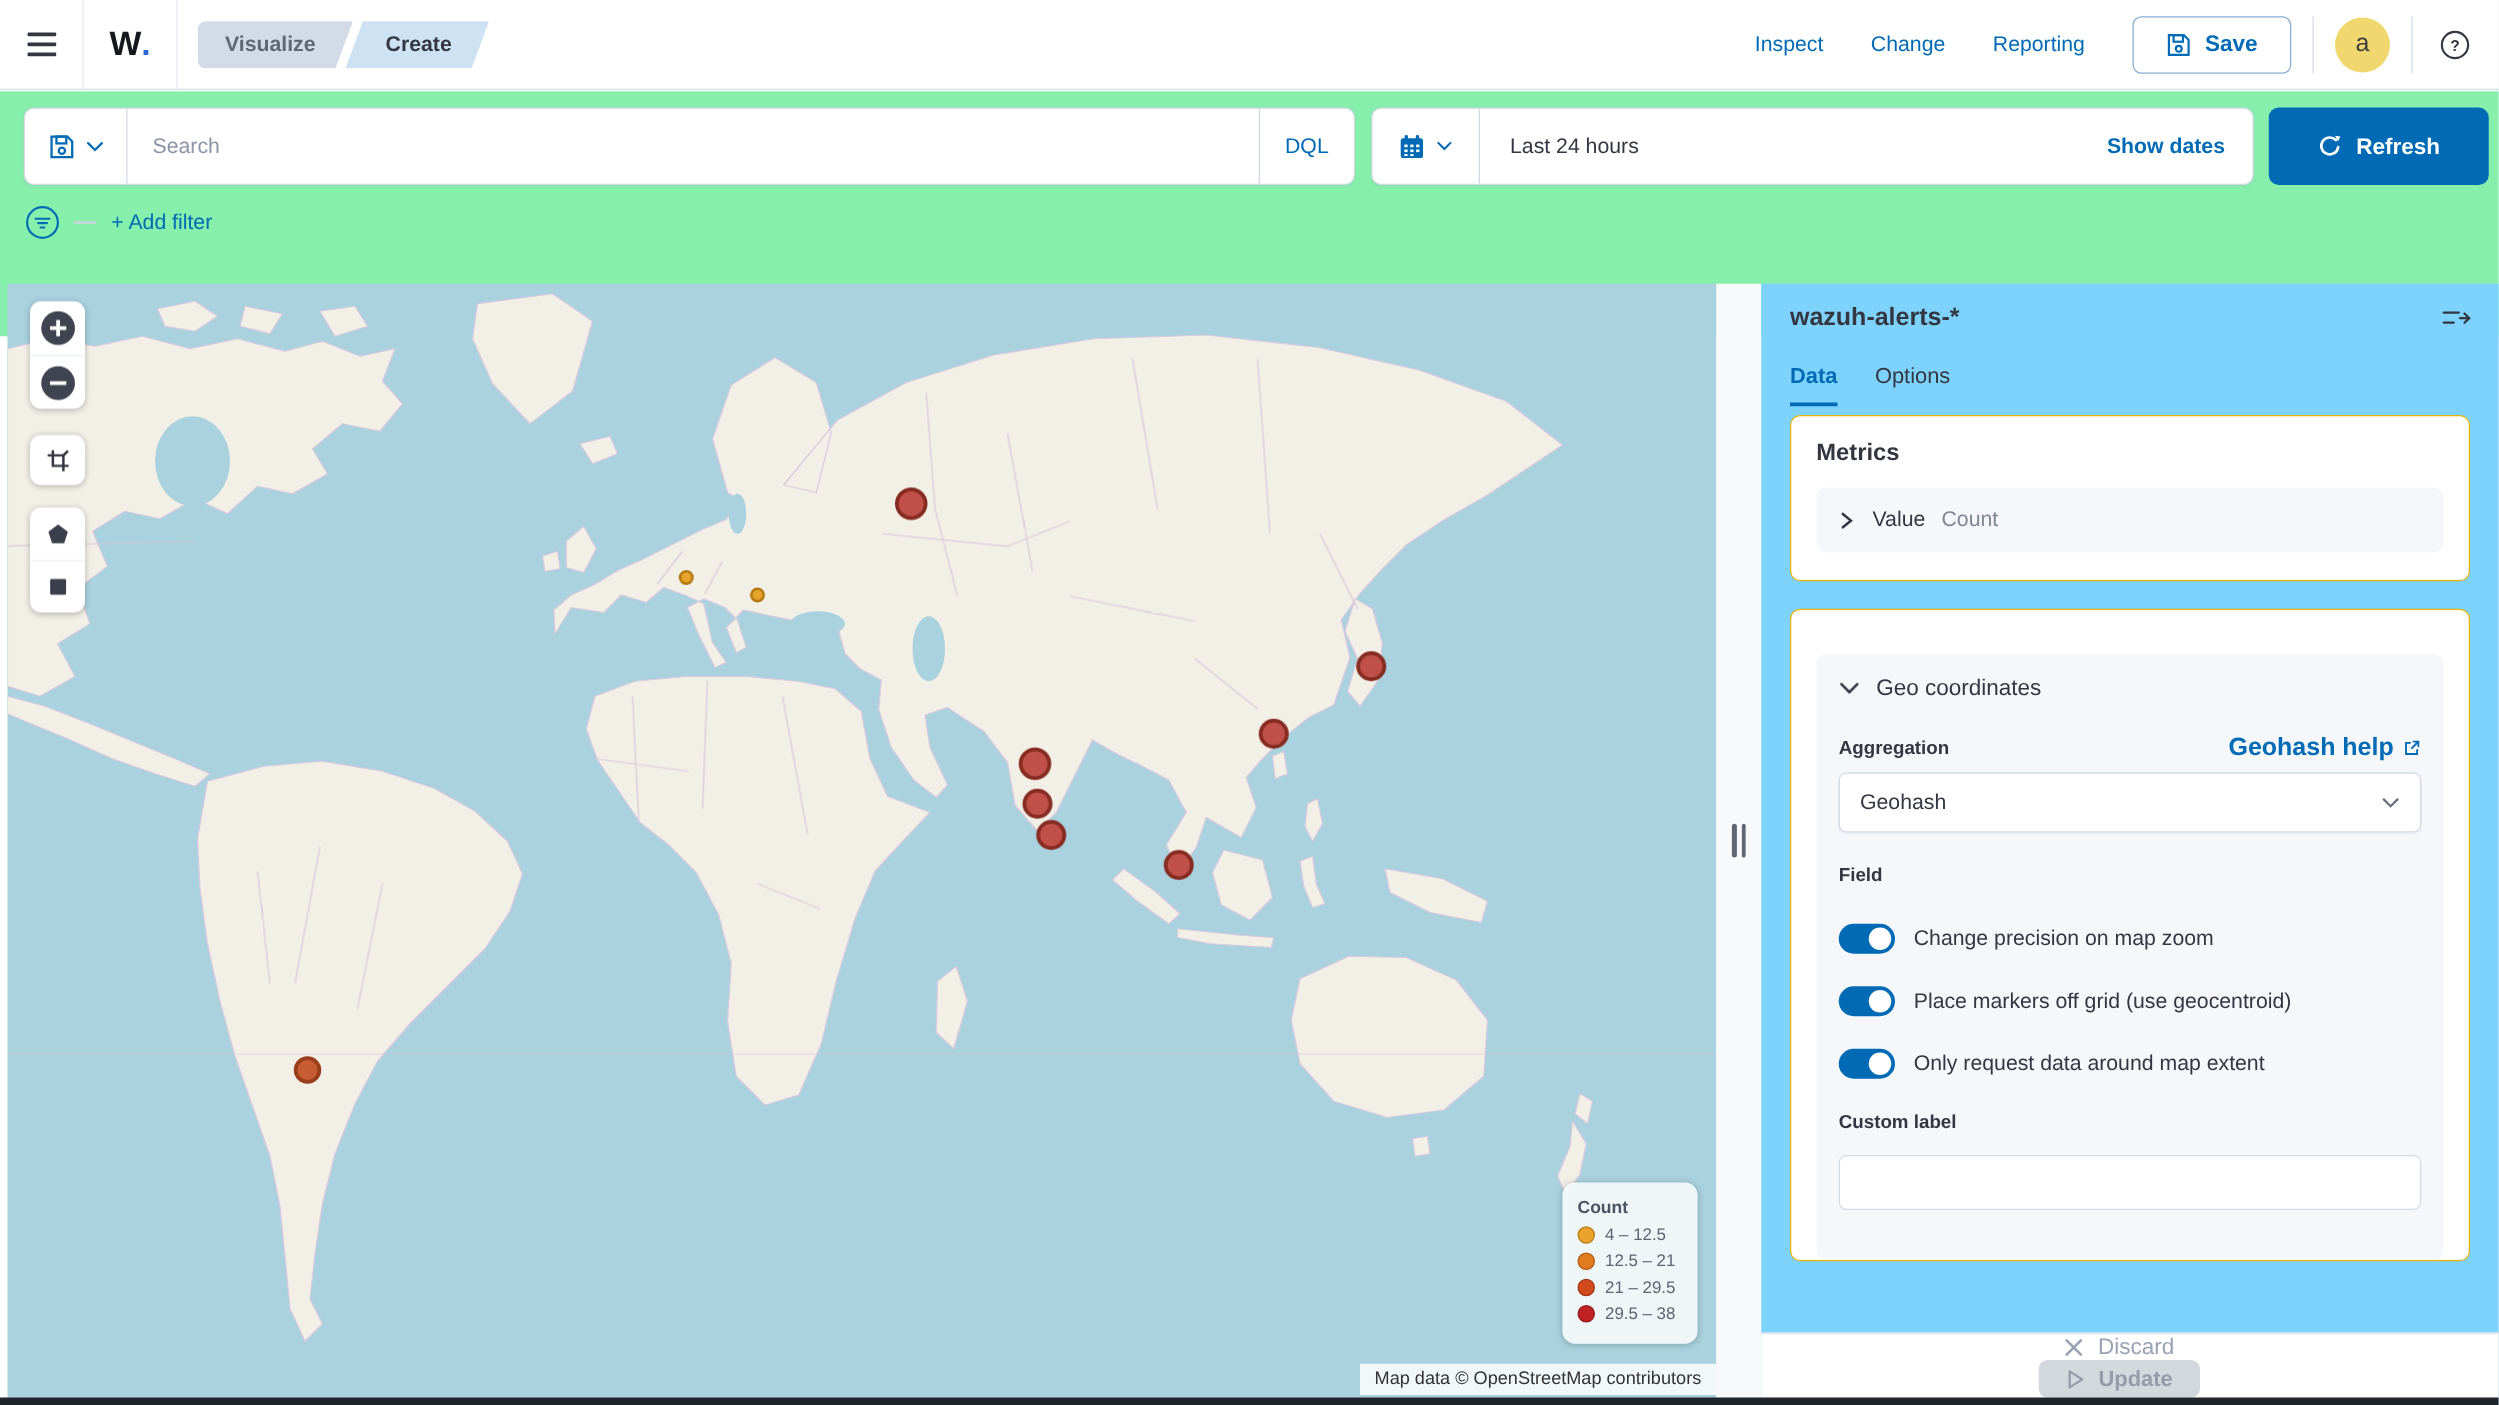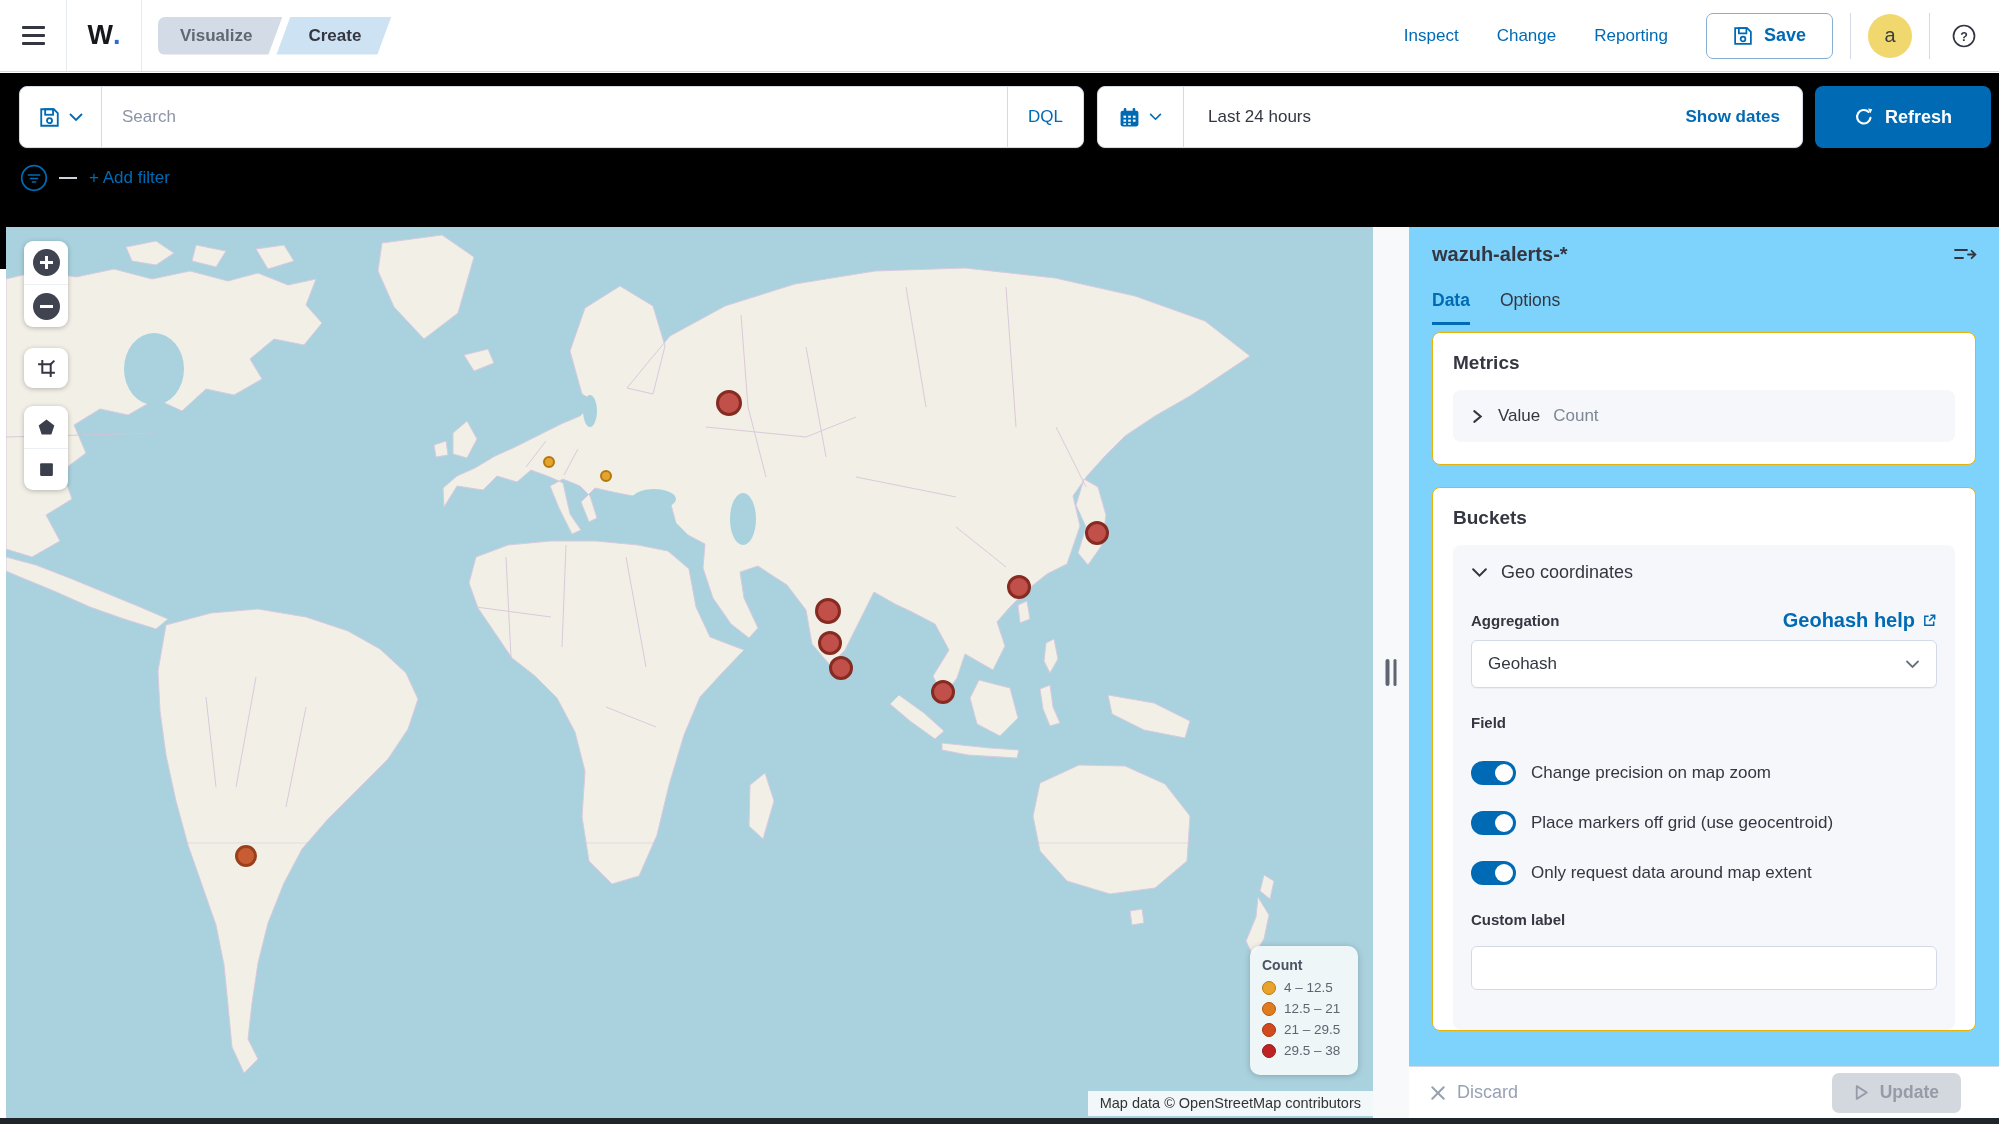--- a/index.html
+++ b/index.html
@@ -28,21 +28,21 @@
   .hdr-right { margin-left:auto; display:flex; align-items:center; }
   .hdr-link { color:#006BB4; font-size:17px; margin-right:38px; cursor:pointer; }
   .save-btn { height:46px; padding:0 26px; border:1px solid #87aed4; border-radius:7px; background:#fff;
     color:#006BB4; font-size:18px; font-weight:600; display:flex; align-items:center; gap:11px; cursor:pointer; }
   .v-sep { width:1px; height:46px; background:#d3dae6; margin:0 17px; }
   .avatar { width:44px; height:44px; border-radius:50%; background:#f1d86e; color:#3f3f3f;
     font-size:20px; display:flex; align-items:center; justify-content:center; cursor:pointer; }
   .help { width:30px; height:30px; margin:0 20px 0 2px; display:flex; align-items:center; justify-content:center; cursor:pointer; }
 
   
-  .topstrip { position:absolute; top:73px; left:0; right:0; height:196px; background:#000000; }
+  .topstrip { position:absolute; top:73px; left:0; right:0; height:196px; background:#86efac; }
   .boxgroup { position:absolute; height:62px; background:#fff; border:1px solid #d3dae6; border-radius:8px;
     display:flex; align-items:stretch; box-shadow:0 1px 2px rgba(152,162,179,.15); }
   .searchgroup { left:19px; top:13px; width:1065px; }
   .cell { display:flex; align-items:center; justify-content:center; gap:9px; }
   .sq-prefix { width:82px; border-right:1px solid #d3dae6; cursor:pointer; }
   .search-input { flex:1; border:none; outline:none; background:transparent; font-size:17px;
     font-family:"Liberation Sans",sans-serif; color:#343741; padding:0 20px; }
   .search-input::placeholder { color:#8b95a5; }
   .dql { width:76px; border-left:1px solid #d3dae6; color:#006BB4; font-size:17px; cursor:pointer; }
   .dategroup { left:1097px; top:13px; width:706px; }
@@ -111,21 +111,21 @@
   .fld-label.solo { margin:26px 0 8px; display:block; }
   .toggles { margin-top:30px; }
   .toggle-row { display:flex; align-items:center; gap:15px; margin-bottom:26px; cursor:pointer; }
   .switch { width:45px; height:24px; border-radius:12px; background:#006BB4; position:relative; flex:0 0 auto; }
   .switch::after { content:""; position:absolute; right:3px; top:3px; width:18px; height:18px;
     border-radius:50%; background:#fff; }
   .toggle-label { font-size:17px; color:#343741; }
   .custom-input { margin-top:10px; width:100%; height:44px; border:1px solid #d3dae6; border-radius:6px;
     background:#fff; outline:none; font-size:17px; padding:0 14px; font-family:"Liberation Sans",sans-serif; }
   .panel-footer { position:absolute; left:0; right:0; bottom:0; height:58px; border-top:1px solid #d3dae6;
-    background:#fff; display:flex; align-items:center; justify-content:space-between; padding:0 38px 6px 21px; }
+    background:#fff; display:flex; align-items:center; justify-content:space-between; padding:0 38px 6px 21px;flex-direction:column; }
   .discard { display:flex; align-items:center; gap:11px; color:#98a2b3; font-size:18px; cursor:pointer; }
   .update-btn { height:40px; padding:0 22px; background:#d3d7de; border:none; border-radius:7px;
     color:#959ca8; font-size:17.5px; font-weight:600; display:flex; align-items:center; gap:11px; cursor:not-allowed; }
 
   .bottom-line { position:absolute; left:0; right:0; bottom:0; height:6px; background:#20252b; z-index:40; }
 </style>
 </head>
 <body>
 
 <div class="header">
@@ -412,21 +412,20 @@
       <div class="agg-row">
         <svg width="15" height="15" viewBox="0 0 14 14" fill="none" stroke="#343741" stroke-width="1.9" stroke-linecap="round">
           <polyline points="4,2 10,7 4,12"></polyline>
         </svg>
         <span class="agg-primary">Value</span>
         <span class="agg-secondary">Count</span>
       </div>
     </div>
 
     <div class="card" style="padding-bottom:0;">
-      <div class="card-heading">Buckets</div>
       <div class="graybox">
         <div class="geo-head">
           <svg width="17" height="11" viewBox="0 0 16 10" fill="none" stroke="#343741" stroke-width="1.9" stroke-linecap="round">
             <polyline points="2,2 8,8 14,2"></polyline>
           </svg>
           <span class="geo-title">Geo coordinates</span>
         </div>
 
         <div class="label-row">
           <span class="fld-label">Aggregation</span>

